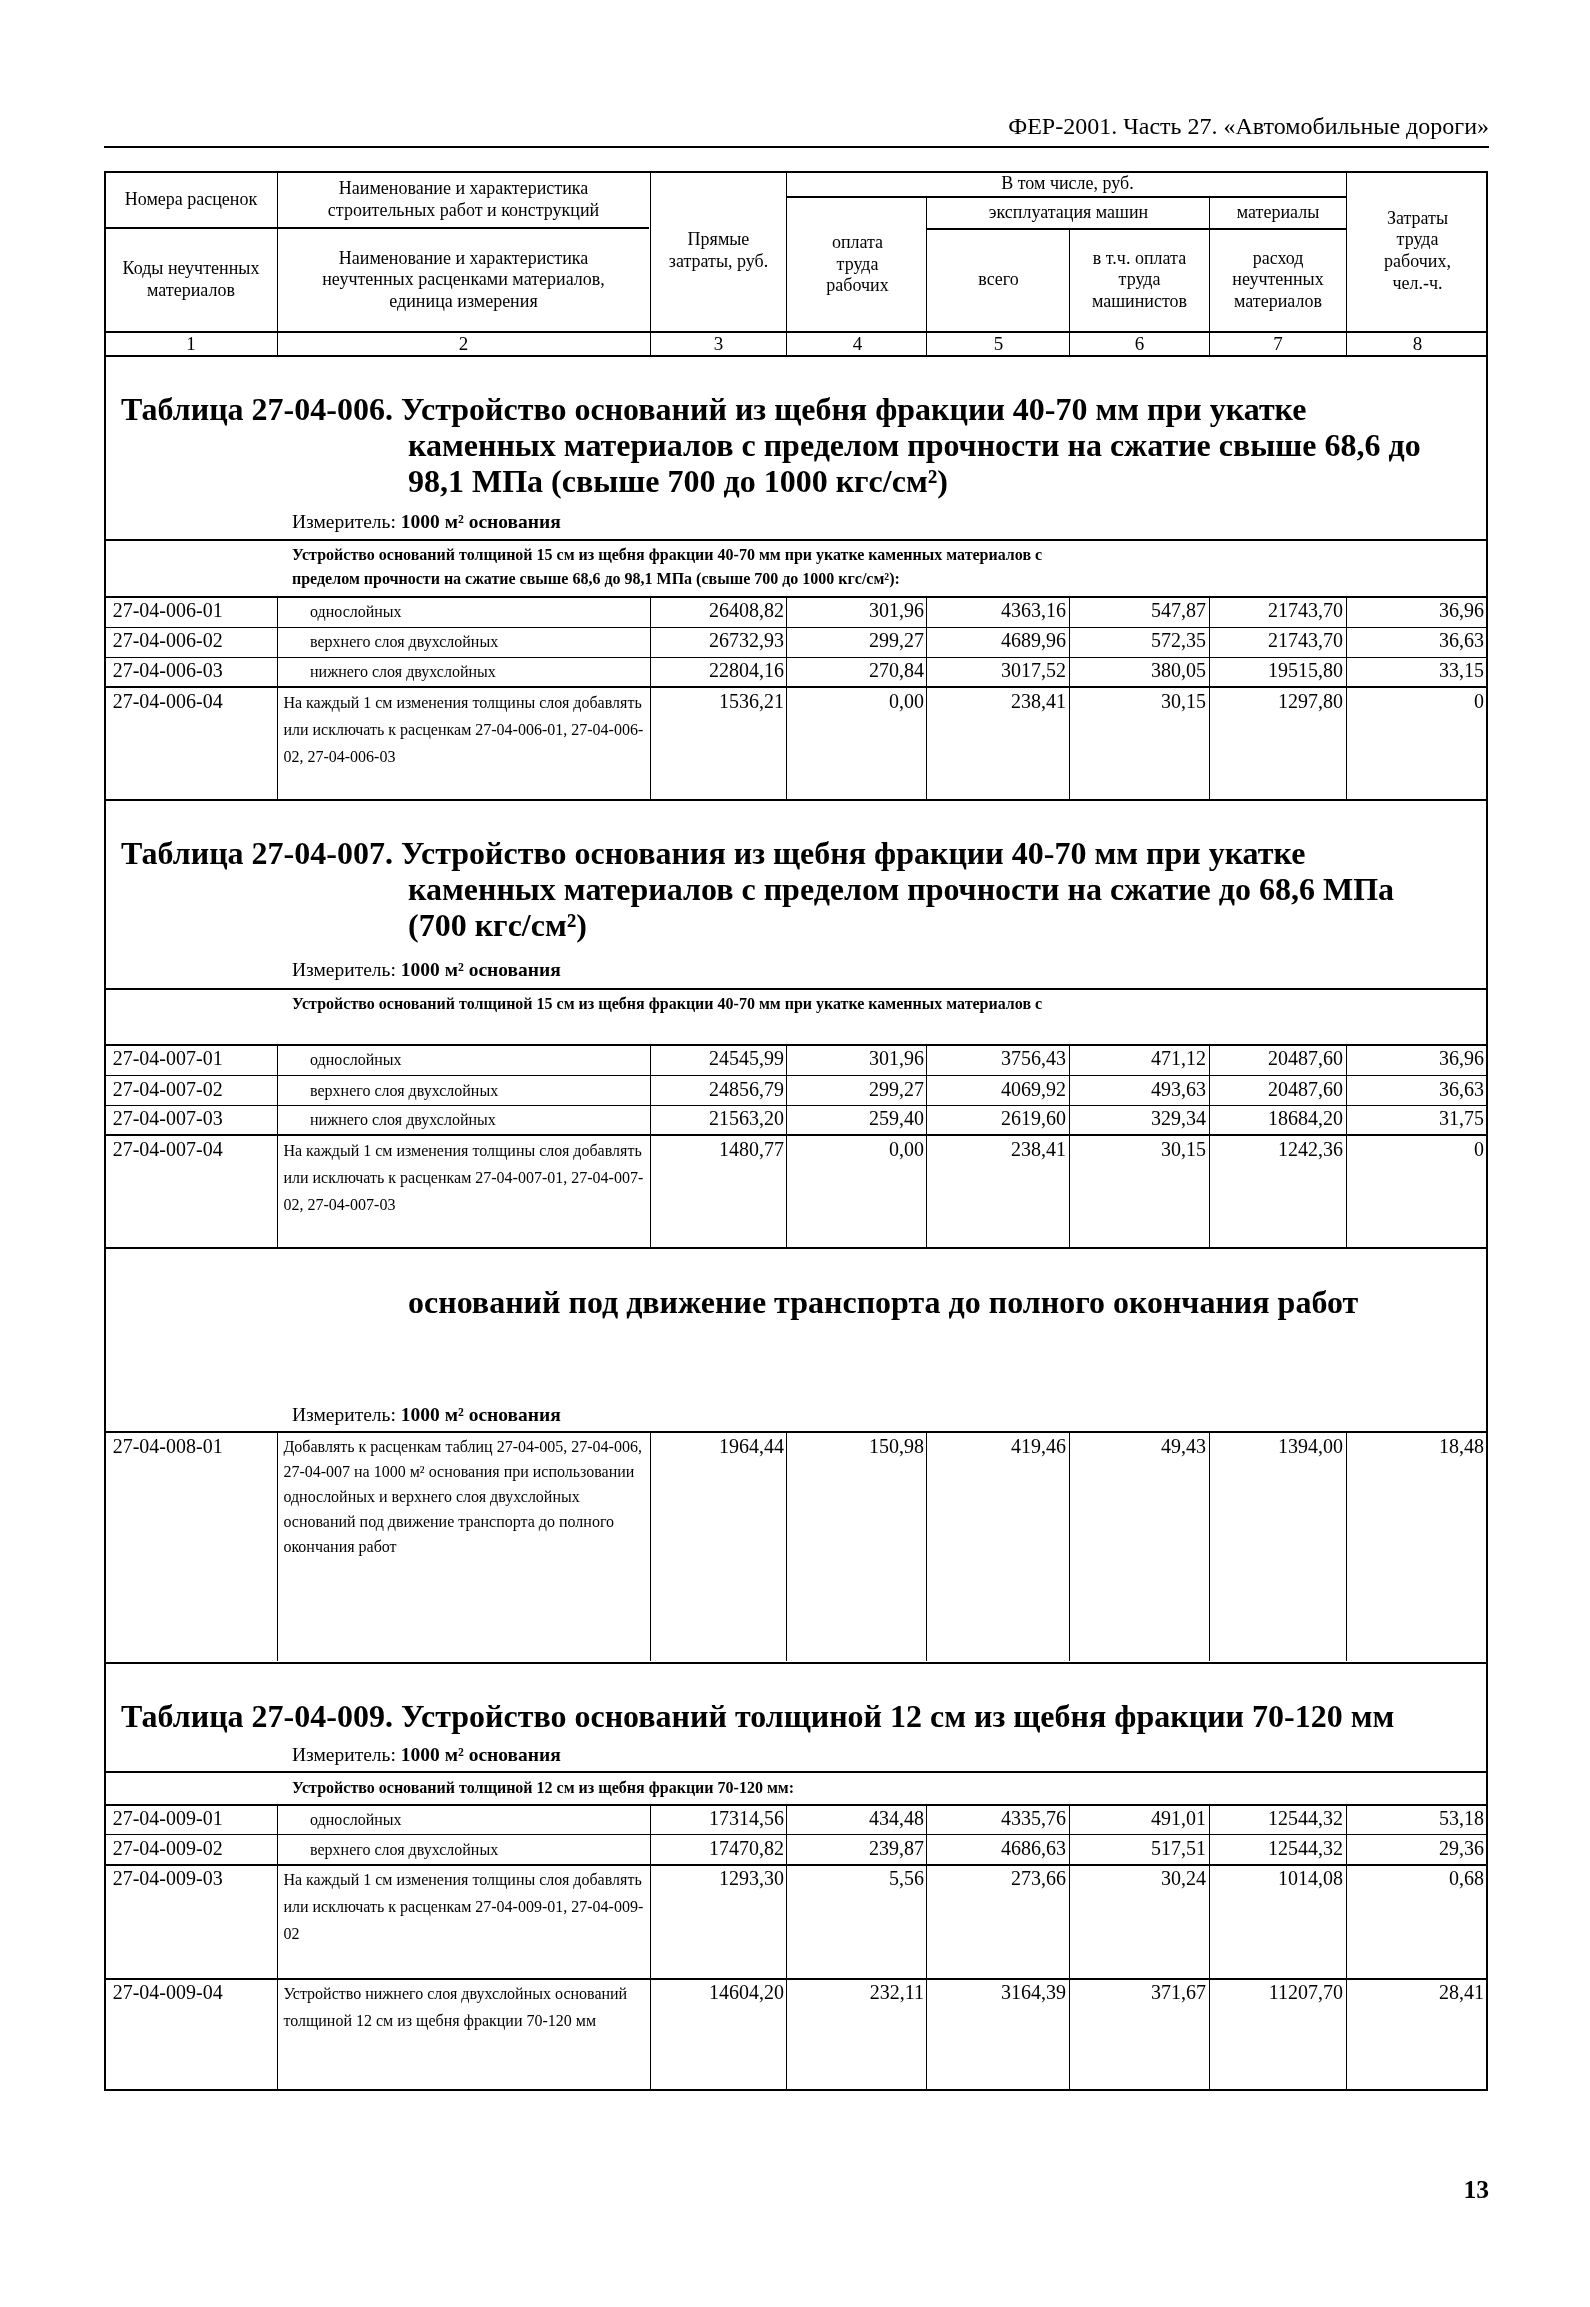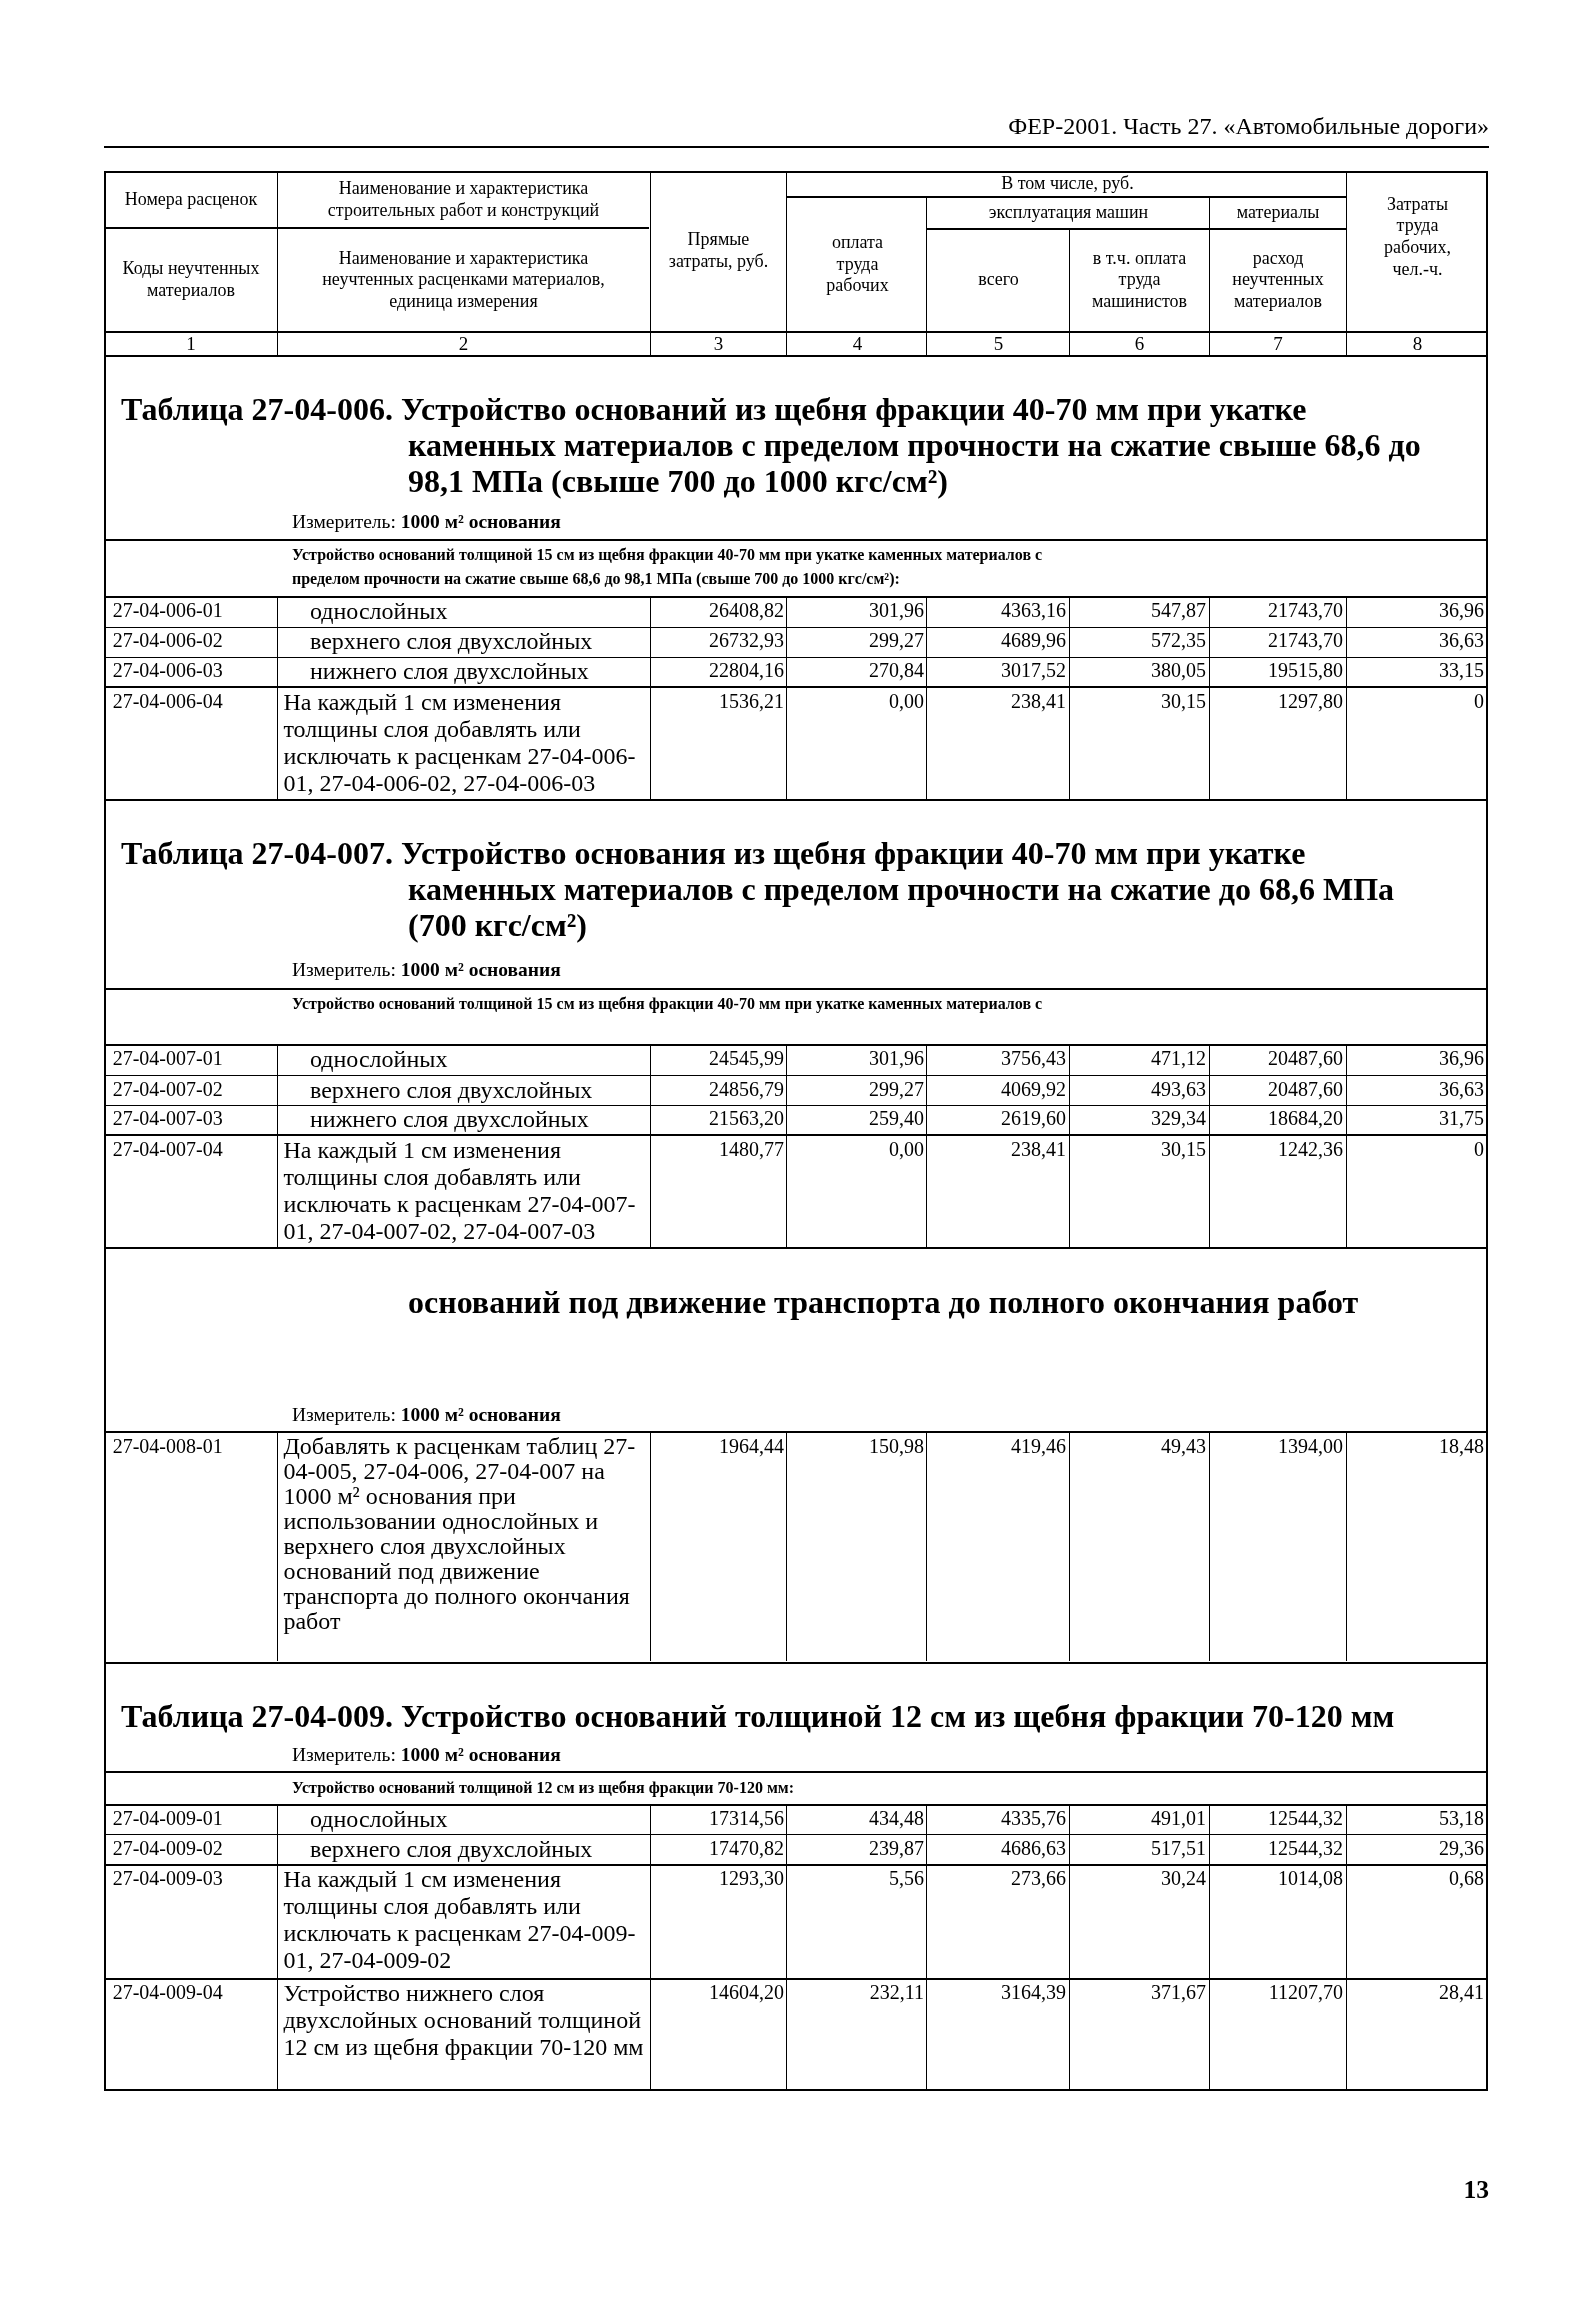--- a/index.html
+++ b/index.html
@@ -21,21 +21,21 @@
   .hdr { font-size:18px; line-height:21.6px; }
   .colnum { font-size:19px; }
 
   .tbl-title { font-weight:bold; font-size:32px; line-height:36px; }
   .tbl-title .cont { display:block; padding-left:287px; }
   .meas { font-size:19.5px; }
   .meas b { font-weight:bold; }
   .group { font-weight:bold; font-size:16px; line-height:24px; }
 
   .row-code { font-size:20px; line-height:25.6px; text-align:left; padding-left:6.7px; }
-  .row-desc { font-size:24px; line-height:27px; text-align:left; }
+  .row-desc { font-size:16px; line-height:27px; text-align:left; }
   .row-desc.indent { padding-left:32px; }
   .row-desc.wrap { padding-left:5.4px; width:364px; white-space:normal; }
   .num { font-size:20px; line-height:25.6px; text-align:right; }
 </style>
 </head>
 <body>
 
 <div class="abs running-head">ФЕР-2001. Часть 27. «Автомобильные дороги»</div>
 <div class="abs head-rule"></div>
 
@@ -63,21 +63,21 @@
   <div class="cell hdr" style="left:278px;top:172px;width:371px;height:55px;padding:0 20px;">Наименование и характеристика строительных работ и конструкций</div>
   <div class="cell hdr" style="left:278px;top:229px;width:371px;height:102px;padding:0 13.5px;">Наименование и характеристика неучтенных расценками материалов, единица измерения</div>
   <div class="cell hdr" style="left:651px;top:172px;width:135px;height:158px;padding:0 13.5px;">Прямые затраты, руб.</div>
   <div class="cell hdr" style="left:788px;top:172px;width:559px;height:23.6px;">В том числе, руб.</div>
   <div class="cell hdr" style="left:788px;top:198px;width:139px;height:133px;padding:0 27px;">оплата труда рабочих</div>
   <div class="cell hdr" style="left:928px;top:198px;width:281px;height:30px;">эксплуатация машин</div>
   <div class="cell hdr" style="left:928px;top:230px;width:141px;height:100px;">всего</div>
   <div class="cell hdr" style="left:1070px;top:230px;width:139px;height:100px;padding:0 20px;">в т.ч. оплата труда машинистов</div>
   <div class="cell hdr" style="left:1210px;top:198px;width:136px;height:30px;">материалы</div>
   <div class="cell hdr" style="left:1210px;top:230px;width:136px;height:100px;padding:0 20px;">расход неучтенных материалов</div>
-  <div class="cell hdr" style="left:1348px;top:158px;width:139px;height:158px;padding:0 27px;font-family:Liberation Serif, serif;">Затраты труда рабочих, чел.-ч.</div>
+  <div class="cell hdr" style="left:1348px;top:172px;width:139px;height:158px;padding:0 27px;font-family:Liberation Serif, serif;">Затраты труда рабочих, чел.-ч.</div>
 
   <div class="cell colnum" style="left:106px;top:333px;width:170px;height:22px;">1</div>
   <div class="cell colnum" style="left:278px;top:333px;width:371px;height:22px;">2</div>
   <div class="cell colnum" style="left:651px;top:333px;width:135px;height:22px;">3</div>
   <div class="cell colnum" style="left:788px;top:333px;width:139px;height:22px;">4</div>
   <div class="cell colnum" style="left:928px;top:333px;width:141px;height:22px;">5</div>
   <div class="cell colnum" style="left:1070px;top:333px;width:139px;height:22px;">6</div>
   <div class="cell colnum" style="left:1210px;top:333px;width:136px;height:22px;">7</div>
   <div class="cell colnum" style="left:1348px;top:333px;width:139px;height:22px;">8</div>
 </div>

